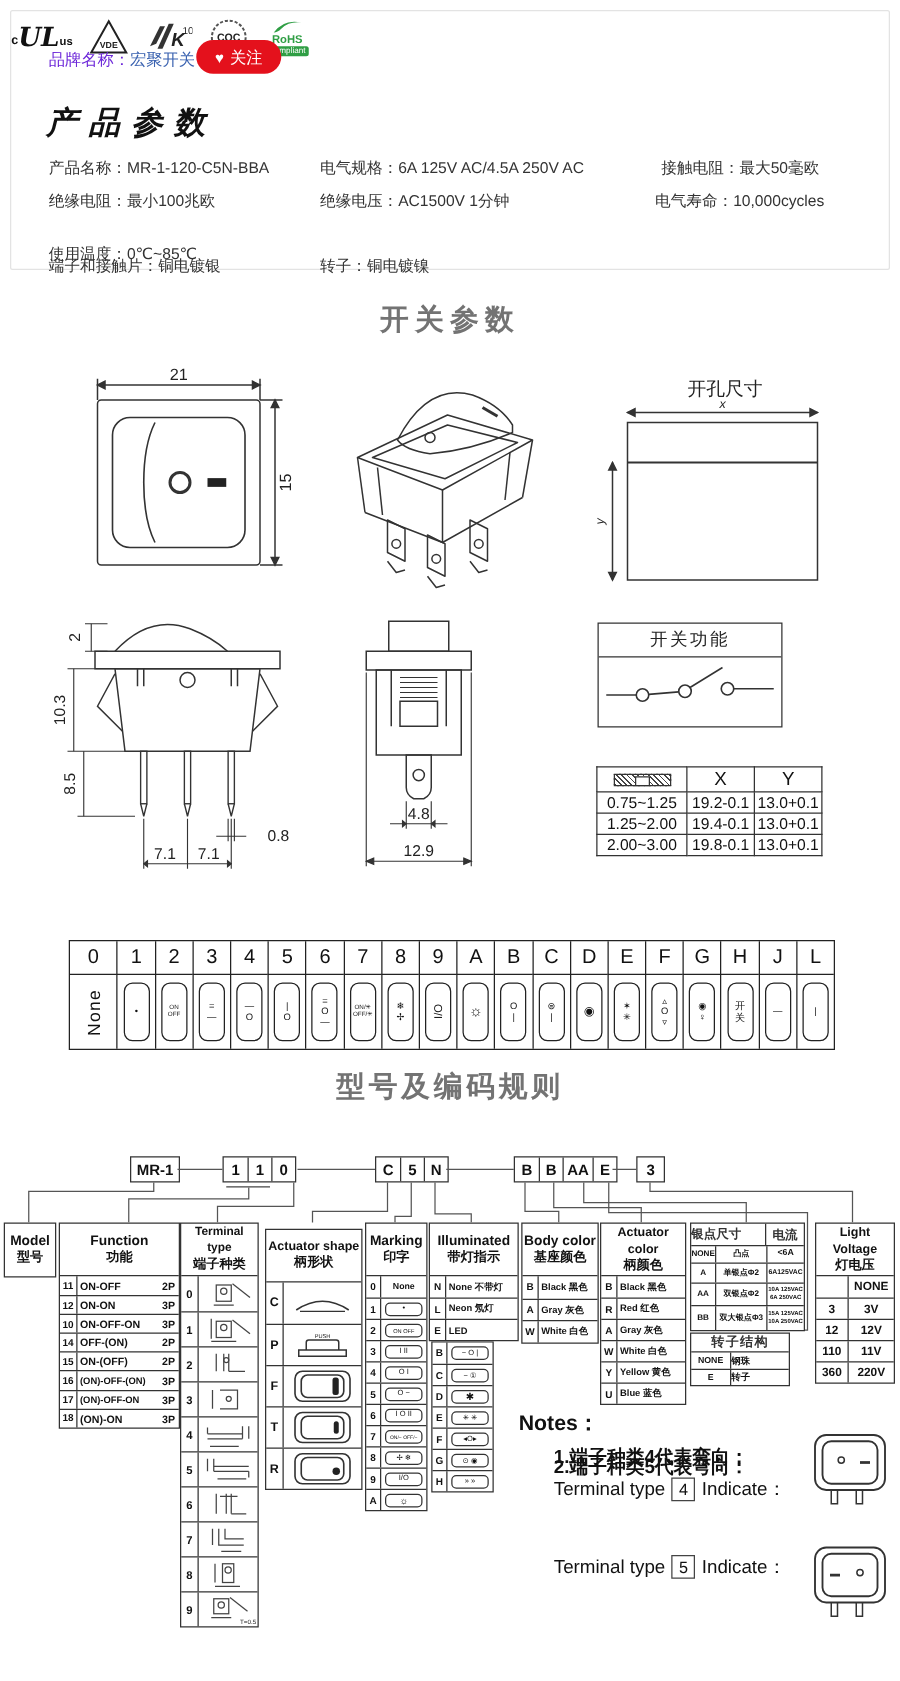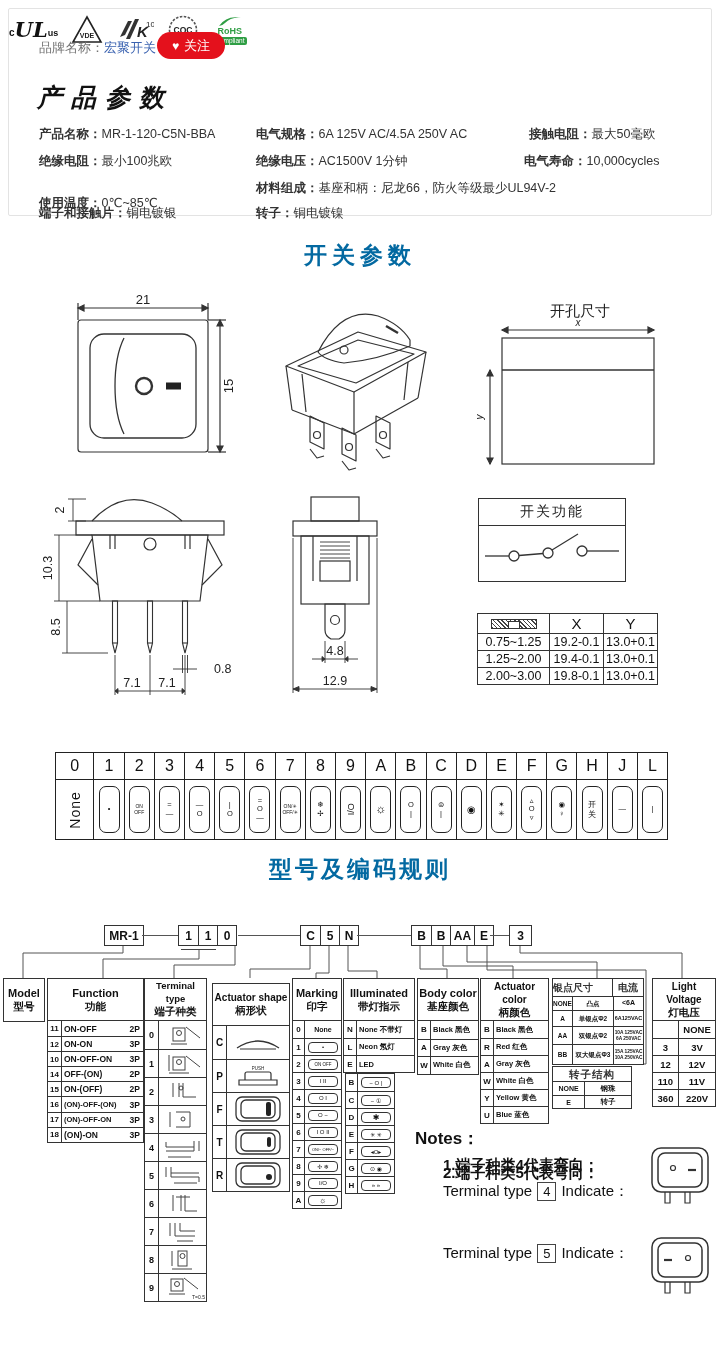--- a/index.html
+++ b/index.html
@@ -5,39 +5,39 @@
   *{margin:0;padding:0;box-sizing:border-box}
   html,body{background:#fff}
   body{font-family:"Liberation Sans","DejaVu Sans",sans-serif;color:#333}
   .page{position:relative;width:720px;height:1345px;background:#fff;overflow:hidden}
   .abs{position:absolute}
   svg{display:block}
   svg text{font-family:"Liberation Sans","DejaVu Sans",sans-serif;fill:#222}
 
   
   .card{left:8px;top:8px;width:704px;height:208px;border:1px solid #e3e3e3;border-radius:2px;background:#fff}
-  .brand-label{left:30px;top:30px;font-size:13px;color:#737373}
+  .brand-label{left:30px;top:30px;font-size:13px;color:#6d28d9}
   .brand-link{left:95px;top:30px;font-size:13px;color:#3a62b0;cursor:pointer}
   .follow-btn{left:148px;top:23px;width:68px;height:27px;background:#e4111c;border-radius:14px;color:#fff;
     display:flex;align-items:center;justify-content:center;gap:5px;font-size:13px;cursor:pointer}
   .follow-btn .ht{font-size:12px;line-height:1}
   .prod-title{left:28px;top:72px;font-family:"DejaVu Serif","Liberation Serif",serif;font-style:italic;
     font-weight:bold;font-size:25px;letter-spacing:9px;color:#111}
   .kv{position:absolute;font-size:12.5px;color:#333;white-space:nowrap}
-  .kv b{font-weight:bold}
+  .kv b{font-weight:normal}
   .certs{left:420px;top:162px;width:290px;height:42px;display:flex;align-items:center;gap:13px}
   .ul-ic{display:flex;align-items:flex-end;color:#111}
   .ul-ic .c{font-size:10px;font-weight:bold}
   .ul-ic .ul{font-family:"DejaVu Serif",serif;font-weight:bold;font-style:italic;font-size:21px;line-height:.8}
   .ul-ic .us{font-size:9px;font-weight:bold}
   .rohs-wrap{display:flex;flex-direction:column;align-items:center;line-height:1}
   .rohs-t{color:#2f9e44;font-weight:bold;font-size:9px}
   .rohs-b{background:#2f9e44;color:#fff;font-size:6.5px;padding:1px 3px;border-radius:2px;margin-top:1px}
 
-  .sec-title{width:720px;text-align:center;font-size:23px;font-weight:bold;letter-spacing:5px;color:#0369a1}
+  .sec-title{width:720px;text-align:center;font-size:23px;font-weight:bold;letter-spacing:5px;color:#737373}
 
   
   .fn-box{left:478px;top:498px;width:148px;height:84px;border:1.4px solid #333;background:#fff}
   .fn-title{height:27px;border-bottom:1.4px solid #333;display:flex;align-items:center;justify-content:center;
     font-size:14px;color:#222;letter-spacing:2px}
 
   
   .tol{left:477px;top:613px;border-collapse:collapse;background:#fff}
   .tol td{border:1.2px solid #333;text-align:center;font-size:12.5px;color:#111;padding:0 2px}
   .tol .hd{font-size:15px;height:20px}
@@ -100,21 +100,21 @@
   .sv-hd .h1{width:60px;border-right:1px solid #333;align-self:stretch;line-height:17px}
   .sv-hd .h2{flex:1;text-align:center}
   .sr .sc1{width:20px;font-size:6.5px}
   .sr .sc2{width:41px;border-right:1px solid #333;align-self:stretch;display:flex;align-items:center;
     justify-content:center;font-size:6.5px;font-weight:bold;text-align:center;line-height:1.1}
   .sr .sc3{flex:1;font-size:4.8px;font-weight:bold;text-align:center;line-height:1.2;white-space:pre-line}
   .rt-title{height:15px;border-bottom:1.2px solid #333;text-align:center;font-weight:bold;font-size:10.5px;
     line-height:15px;letter-spacing:1px}
   .rr{height:13px;font-size:7.5px;font-weight:bold}
   .rr .cc{width:32px;font-size:7px}
-  .rr .vv{flex:1;text-align:center}
+  .rr .vv{flex:1;}
 
   
   .note-line{position:absolute;font-size:15px;color:#111;white-space:nowrap}
   .note-cn{font-weight:bold}
   .code-sq{display:inline-block;border:1.2px solid #444;padding:0 5px;margin:0 5px;font-size:13px;line-height:17px}
 </style>
 </head>
 <body>
 
 <div class="page">
@@ -128,21 +128,20 @@
     </div>
     <div class="abs prod-title">产品参数</div>
 
     <span class="kv" style="left:30px;top:117px"><b>产品名称：</b><span>MR-1-120-C5N-BBA</span></span>
     <span class="kv" style="left:247px;top:117px"><b>电气规格：</b><span>6A 125V AC/4.5A 250V AC</span></span>
     <span class="kv" style="left:520px;top:117px"><b>接触电阻：</b><span>最大50毫欧</span></span>
     <span class="kv" style="left:30px;top:144px"><b>绝缘电阻：</b><span>最小100兆欧</span></span>
     <span class="kv" style="left:247px;top:144px"><b>绝缘电压：</b><span>AC1500V 1分钟</span></span>
     <span class="kv" style="left:515px;top:144px"><b>电气寿命：</b><span>10,000cycles</span></span>
     <span class="kv" style="left:30px;top:186px"><b>使用温度：</b><span>0℃~85℃</span></span>
-    <span class="kv" style="left:247px;top:171px"><b>材料组成：</b><span>基座和柄：尼龙66，防火等级最少UL94V-2</span></span>
     <span class="kv" style="left:30px;top:196px"><b>端子和接触片：</b><span>铜电镀银</span></span>
     <span class="kv" style="left:247px;top:196px"><b>转子：</b><span>铜电镀镍</span></span>
 
     <div class="certs">
       <div class="ul-ic">
         <span class="c">c</span>
           <span class="ul">UL</span>
           <span class="us">us</span>
       </div>
       <svg width="32" height="30" viewBox="0 0 32 30">

